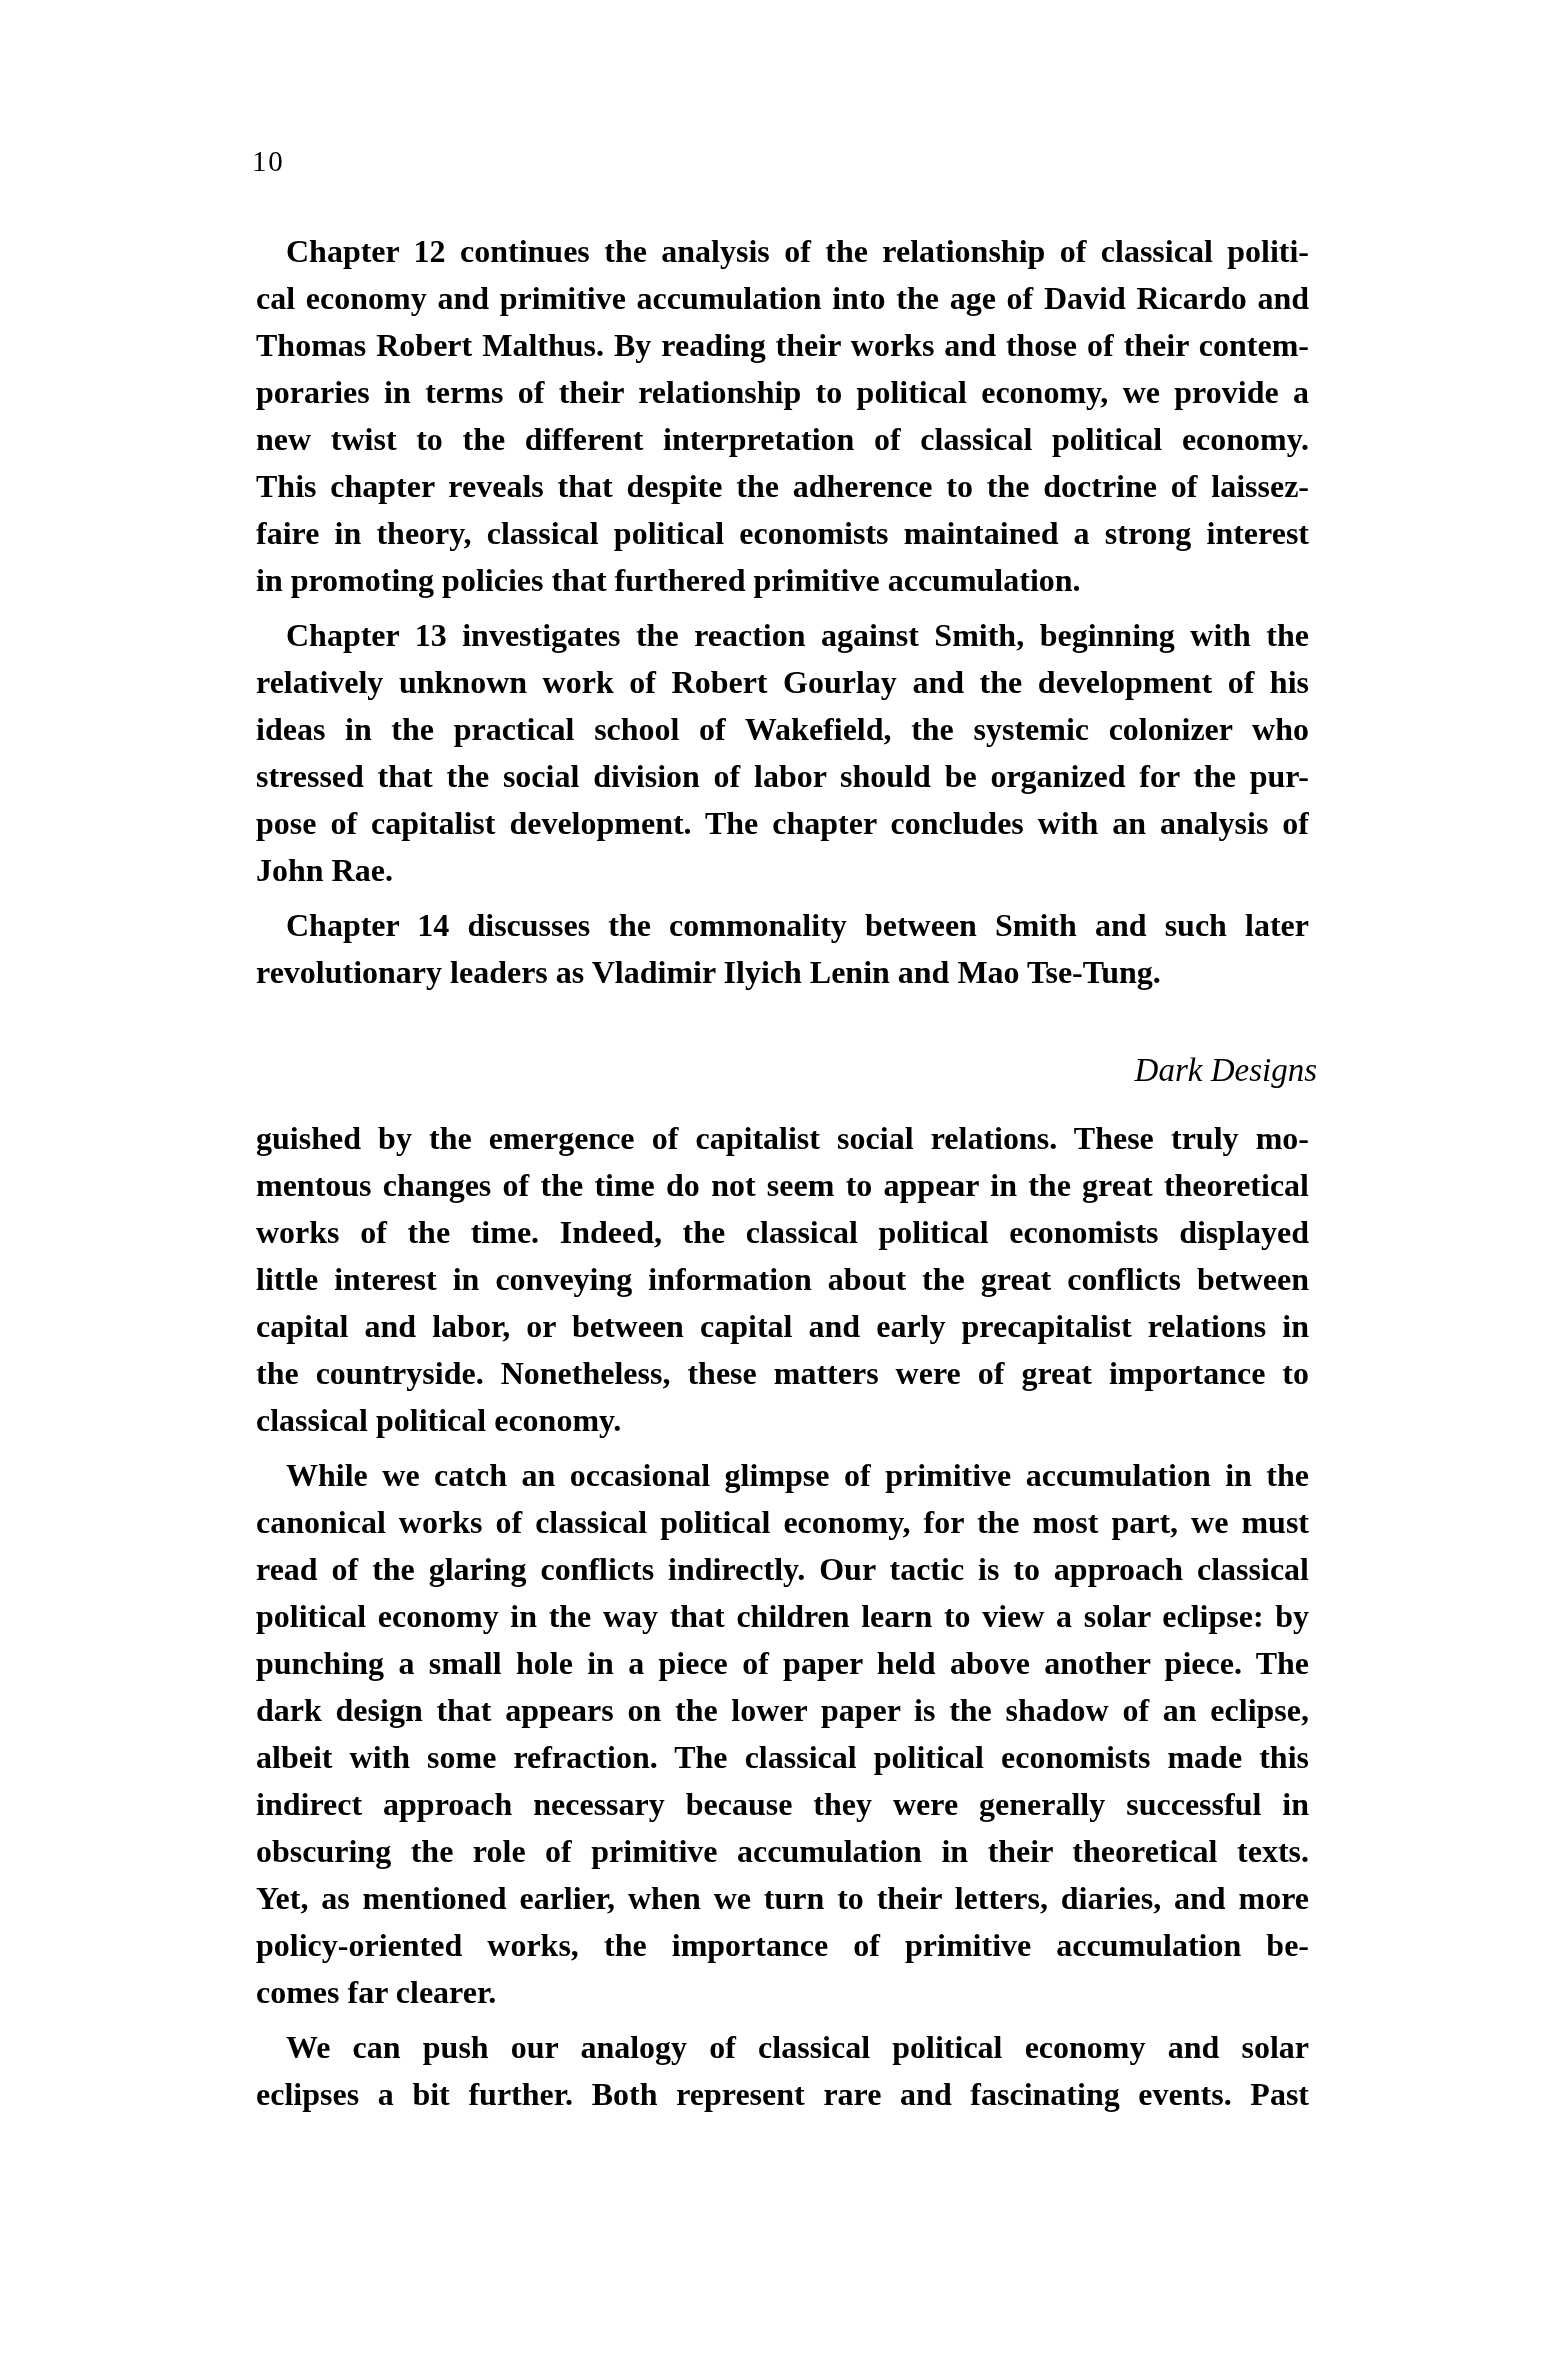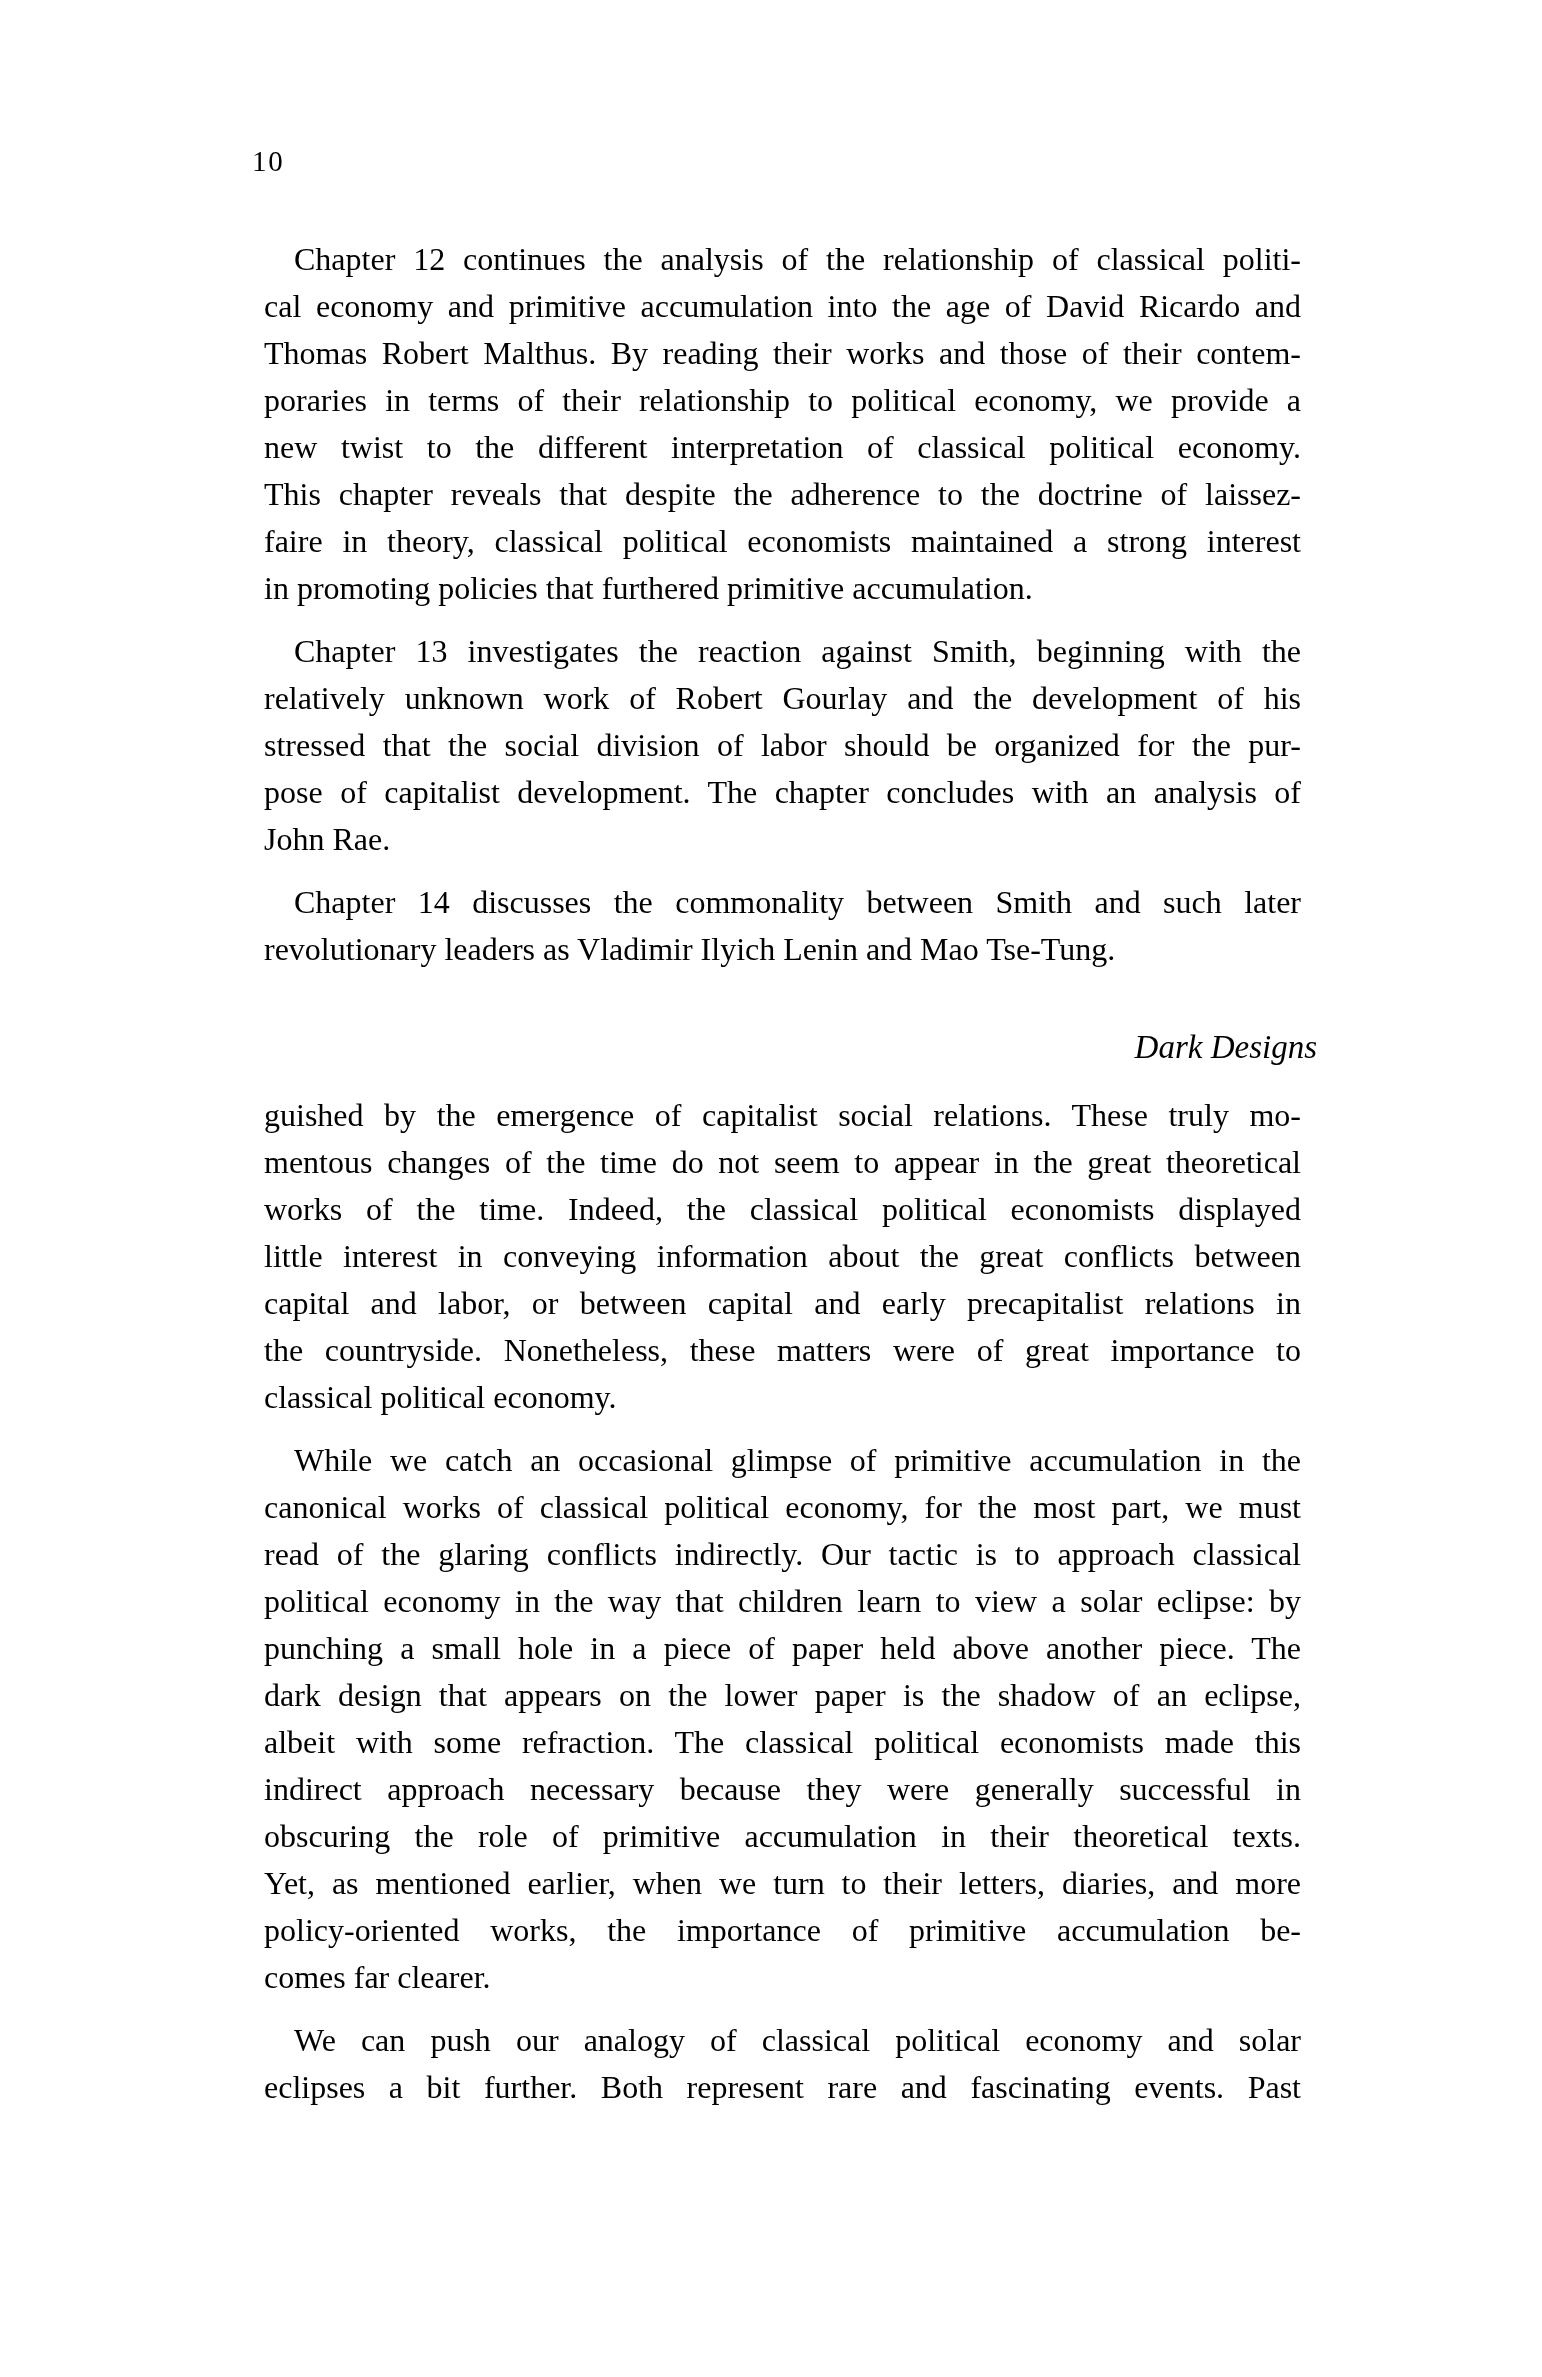--- a/index.html
+++ b/index.html
@@ -17,21 +17,21 @@
   }
   .page-number {
     position: absolute; left: 252px; top: 147px;
     font-size: 29px; line-height: 29px;
     letter-spacing: 1.7px;
   }
   .page-body {
     position: absolute; left: 248px; top: 220px;
     width: 1069px;
   }
-  .paragraph { margin: 16px; }
+  .paragraph { margin: 8px; font-weight: bold; }
   .line {
     font-size: 32px;
     line-height: 47px;
     height: 47px;
     overflow: hidden;
     text-align: justify;
     text-align-last: justify;
     text-justify: inter-word;
     white-space: normal;
   }
@@ -57,20 +57,21 @@
         <div class="line">Thomas Robert Malthus. By reading their works and those of their contem-</div>
         <div class="line">poraries in terms of their relationship to political economy, we provide a</div>
         <div class="line">new twist to the different interpretation of classical political economy.</div>
         <div class="line">This chapter reveals that despite the adherence to the doctrine of laissez-</div>
         <div class="line">faire in theory, classical political economists maintained a strong interest</div>
         <div class="line flush">in promoting policies that furthered primitive accumulation.</div>
       </div>
       <div class="paragraph">
         <div class="line indent">Chapter 13 investigates the reaction against Smith, beginning with the</div>
         <div class="line">relatively unknown work of Robert Gourlay and the development of his</div>
+        <div class="line">ideas in the practical school of Wakefield, the systemic colonizer who</div>
         <div class="line">stressed that the social division of labor should be organized for the pur-</div>
         <div class="line">pose of capitalist development. The chapter concludes with an analysis of</div>
         <div class="line flush">John Rae.</div>
       </div>
       <div class="paragraph">
         <div class="line indent">Chapter 14 discusses the commonality between Smith and such later</div>
         <div class="line flush">revolutionary leaders as Vladimir Ilyich Lenin and Mao Tse-Tung.</div>
       </div>
       <div class="section-heading">Dark Designs</div>
       <div class="paragraph">

